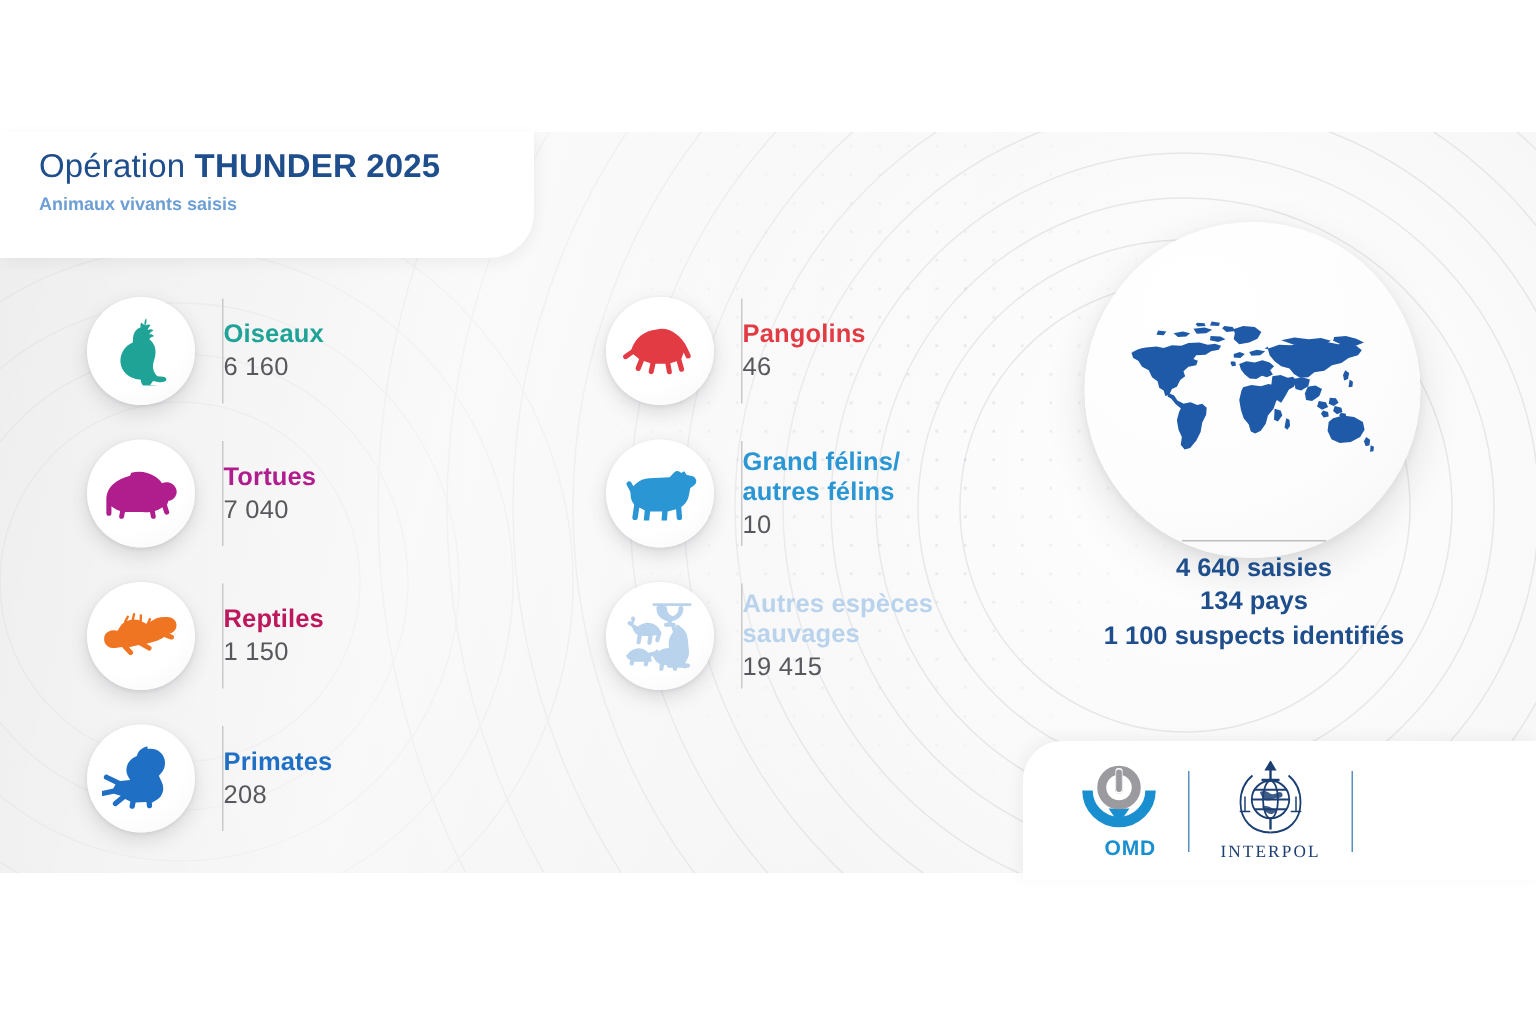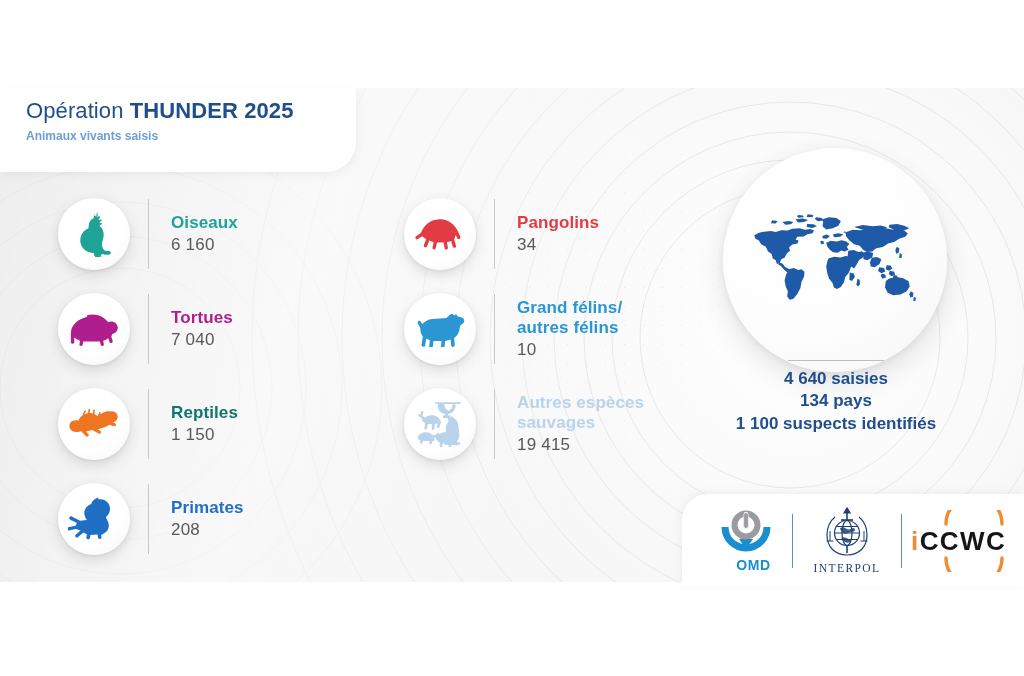--- a/index.html
+++ b/index.html
@@ -55,21 +55,21 @@
   .badge{
     position:relative;width:72px;height:72px;border-radius:50%;
     background:radial-gradient(circle at 36% 30%, #ffffff 0%, #ffffff 58%, #f6f6f7 100%);
     box-shadow:0 5px 13px rgba(60,60,70,.16), 0 1px 3px rgba(60,60,70,.10);
     display:flex;align-items:center;justify-content:center;flex:0 0 auto;
   }
   .badge svg{display:block;}
   .divider{
     width:1px;height:70px;background:#c9c9cc;margin-left:18px;flex:0 0 auto;
   }
-  .txt{margin-left:22px;}
+  .txt{}
   .lbl{font-size:17px;font-weight:700;line-height:1.12;letter-spacing:.1px;}
   .val{font-size:17px;font-weight:400;color:#58585c;margin-top:3px;letter-spacing:.2px;}
 
   
   .globe{
     position:absolute;left:723px;top:148px;width:224px;height:224px;border-radius:50%;
     background:radial-gradient(circle at 34% 26%, #ffffff 0%, #fdfdfd 60%, #f4f4f5 100%);
     box-shadow:0 10px 26px rgba(60,60,70,.15), 0 2px 6px rgba(60,60,70,.08);
     display:flex;align-items:center;justify-content:center;z-index:4;
   }
@@ -162,21 +162,21 @@
     <div class="badge">
       <svg width="50" height="34" viewBox="0 0 50 34">
         <path fill="#ef7522" d="M41.2 4.4c2.1-.4 3.9 0 5.4 1.2 1.6 1.3 2.3 3 2 5-.3 2.1-1.5 3.6-3.6 4.5l-1.1.4 1.6.5c1.3.5 1.8 1.3 1.4 2.3-.4 1-1.3 1.3-2.6.8l-3.9-1.4c-1.9 1.3-4 2.3-6.4 3l-5.4 1.5 2.6 1.5c1 .6 1.2 1.4.6 2.3-.6.9-1.4 1-2.4.4l-5.9-3.4-6.5 1.5 2.2 2.4c.8.8.8 1.7 0 2.4-.8.7-1.6.6-2.4-.2l-4.5-4.8-3.4.6c-2.5.4-4.6 0-6.3-1.3C1.1 22.4.3 20.7.4 18.6c.1-2.1 1.1-3.6 3-4.6 1.7-.9 3.7-1.1 6-.5l1.4-2.4c1.5-2.4 3.8-4 6.9-4.7 3-.7 5.9-.3 8.5 1.2l2.3 1.3 5-2.8c2.3-1.3 4.8-2 7.7-1.7z"></path>
         <g fill="#ef7522">
           <path d="M14.5 7.4l1.7-3.2M19.5 6.2l.9-3.7M24.8 6.9l.1-3.6M29.6 9l1.3-3.2" stroke="#ef7522" stroke-width="1.6" stroke-linecap="round"></path>
         </g>
       </svg>
     </div>
     <div class="divider"></div>
     <div class="txt">
-      <div class="lbl" style="color:#0f766e">Reptiles</div>
+      <div class="lbl" style="color:#be185d">Reptiles</div>
       <div class="val">1 150</div>
     </div>
   </div>
 
   <div class="stat" style="left:58px;top:483px;">
     <div class="badge">
       <svg width="52" height="44" viewBox="0 0 52 44">
         <path fill="#1f6fc4" d="M30.5 2.4c3.1-.6 5.8.1 8.1 2 2.4 2 3.5 4.6 3.4 7.7-.1 2.4-.9 4.5-2.5 6.3l-1.6 1.8 2 4.3c1 2.2 1.2 4.4.6 6.5-.6 2.2-1.9 3.9-3.9 5.1l-3.4 2 .2 1.8c.1 1.2-.4 1.9-1.5 2-1.2.1-1.9-.5-2-1.7l-.3-2.6-7.2.4-.5 2.7c-.2 1.2-.9 1.7-2.1 1.5-1.2-.2-1.6-.9-1.4-2.1l.5-2.8-3.5-1.7-5.3 4.4c-.9.8-1.8.7-2.5-.1-.7-.9-.6-1.7.3-2.5l4.6-3.9-4.6-1.4-7.3 1.5c-1.2.2-1.9-.2-2.2-1.3-.2-1.1.3-1.8 1.5-2l7.6-1.6 1.5-2.7-6.7-3.3c-1.1-.5-1.4-1.3-.9-2.3.5-1 1.3-1.3 2.4-.8l8.3 4.1 6.7-.7-1.3-2.2c-1.3-2.3-1.6-4.7-.8-7.2.8-2.6 2.4-4.5 4.9-5.8l1.6-.8c.7-2.6 2.3-4.5 4.8-5.6l2.2-.9z"></path>
         <circle cx="33" cy="12" r="4.2" fill="#ffffff" opacity=".0"></circle>
       </svg>
@@ -190,21 +190,21 @@
 
   <div class="stat" style="left:404px;top:198px;">
     <div class="badge">
       <svg width="50" height="32" viewBox="0 0 50 32">
         <path fill="#e23b44" d="M22.8 1.6c4.6-1 9 .1 13.1 3.2 3.1 2.3 5.5 5.3 7.2 9l2.2 4.7c.5 1.1.2 1.9-.9 2.4-1.1.4-1.9.1-2.3-1l-1.3-2.9-1.6 4.4 1.8 6.3c.3 1.1-.1 1.8-1.2 2.1-1.1.2-1.8-.2-2.1-1.3l-1.6-5.6-4.2 1.3 1 5.4c.2 1.1-.3 1.8-1.4 1.9-1.1.1-1.7-.4-1.9-1.5l-1-5.5H22l-1.2 5.5c-.2 1.1-.9 1.6-2 1.4-1.1-.2-1.5-.9-1.3-2l1.1-5.2-4.3-1.6-2.2 5.6c-.4 1.1-1.2 1.4-2.2 1-1.1-.4-1.4-1.2-1-2.3l2.2-5.6-3.9-3.1-4.2 2.9c-.9.6-1.8.4-2.4-.5-.5-.9-.3-1.7.6-2.3l4.6-3.2C7.2 11.6 9 8.4 12 5.9c3-2.5 6.6-3.9 10.8-4.3z"></path>
       </svg>
     </div>
     <div class="divider"></div>
     <div class="txt">
       <div class="lbl" style="color:#e23b44">Pangolins</div>
-      <div class="val">34</div>
+      <div class="val">46</div>
     </div>
   </div>
 
   <div class="stat" style="left:404px;top:293px;">
     <div class="badge">
       <svg width="50" height="36" viewBox="0 0 50 36">
         <path fill="#2a96d4" d="M41.1 3.2l1.8 2.4 3.3.7c1.6.4 2.6 1.3 2.9 2.8.3 1.5-.2 2.7-1.5 3.6l-2.4 1.7-1 5.1c-.5 2.5-1.7 4.6-3.6 6.3l-1.4 1.2.5 6.9c.1 1.2-.5 1.8-1.7 1.9-1.2 0-1.8-.6-1.9-1.8l-.4-5.5-5.6 1.5-.5 6.1c-.1 1.2-.8 1.8-2 1.7-1.2-.1-1.7-.8-1.6-2l.5-5.8h-8.1l-.6 6c-.1 1.2-.8 1.8-2 1.7-1.2-.1-1.7-.8-1.6-2l.6-6.5-3.6-1.8-1 6.8c-.2 1.2-.9 1.7-2.1 1.5-1.2-.2-1.7-.9-1.5-2.1l1.2-8.2c-1.6-2-2.4-4.3-2.4-6.8 0-1-.2-1.8-.6-2.6l-1.9-3.5c-.6-1-.3-1.9.7-2.4 1-.5 1.8-.2 2.4.8l1.2 2.2 1.7-1.6c2.5-2.2 5.5-3.4 8.9-3.6l13.6-.8 3.2-3.2c1-1 2-1.2 3.2-.6.6.3 1 .6 1.3 1.1z"></path>
       </svg>
     </div>
     <div class="divider"></div>
@@ -341,29 +341,16 @@
 
           <path d="M19 21c2-1 4-1 6 .5s4 1 5.5 0 3-.5 3.5 1-1.5 2.5-3.5 2.5-3 1-5 1.5-4-.5-5-2-1.5-3-1.5-3.5z" opacity=".85"></path>
           <path d="M21 30c2 .5 4 .5 5.5 1.5s3 1.5 4 1-1 2.5-3 3-4-.5-5.5-2-1.5-3-1-3.5z" opacity=".85"></path>
         </g>
       </svg>
       <div class="ipol-name">INTERPOL</div>
     </div>
 
     <div class="logo-sep"></div>
 
-    <div class="logo-cell" style="width:120px;">
-      <svg width="112" height="62" viewBox="0 0 112 62">
-        <g fill="none" stroke="#ef8b32" stroke-width="3.4" stroke-linecap="round">
-          <path d="M40 14 A28 28 0 0 1 96 14"></path>
-          <path d="M40 48 A28 28 0 0 0 96 48"></path>
-        </g>
-        <g fill="#15161a" font-family="Liberation Sans, sans-serif" font-weight="700" font-size="26">
-          <text x="5" y="40" letter-spacing="1.4">
-            <tspan fill="#ef8b32">i</tspan><tspan fill="#15161a">CCWC</tspan>
-          </text>
-        </g>
-      </svg>
-    </div>
 
   </div>
 
 </div>
 
 </body></html>

